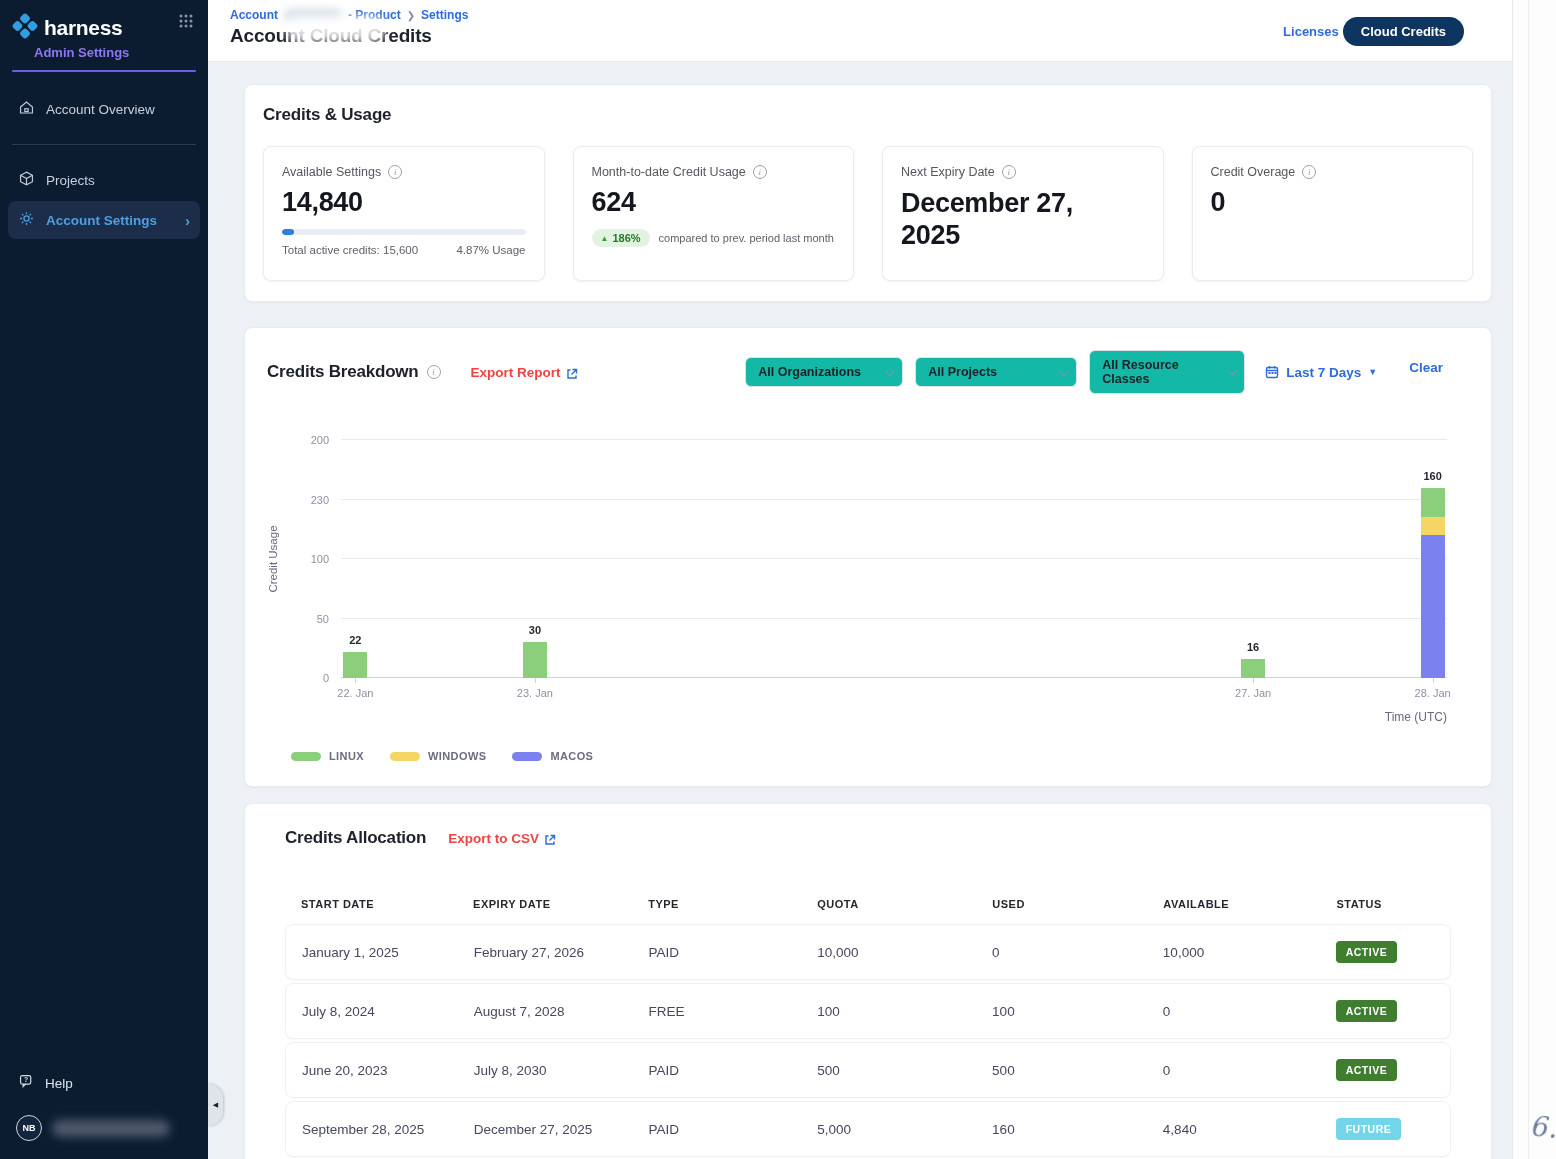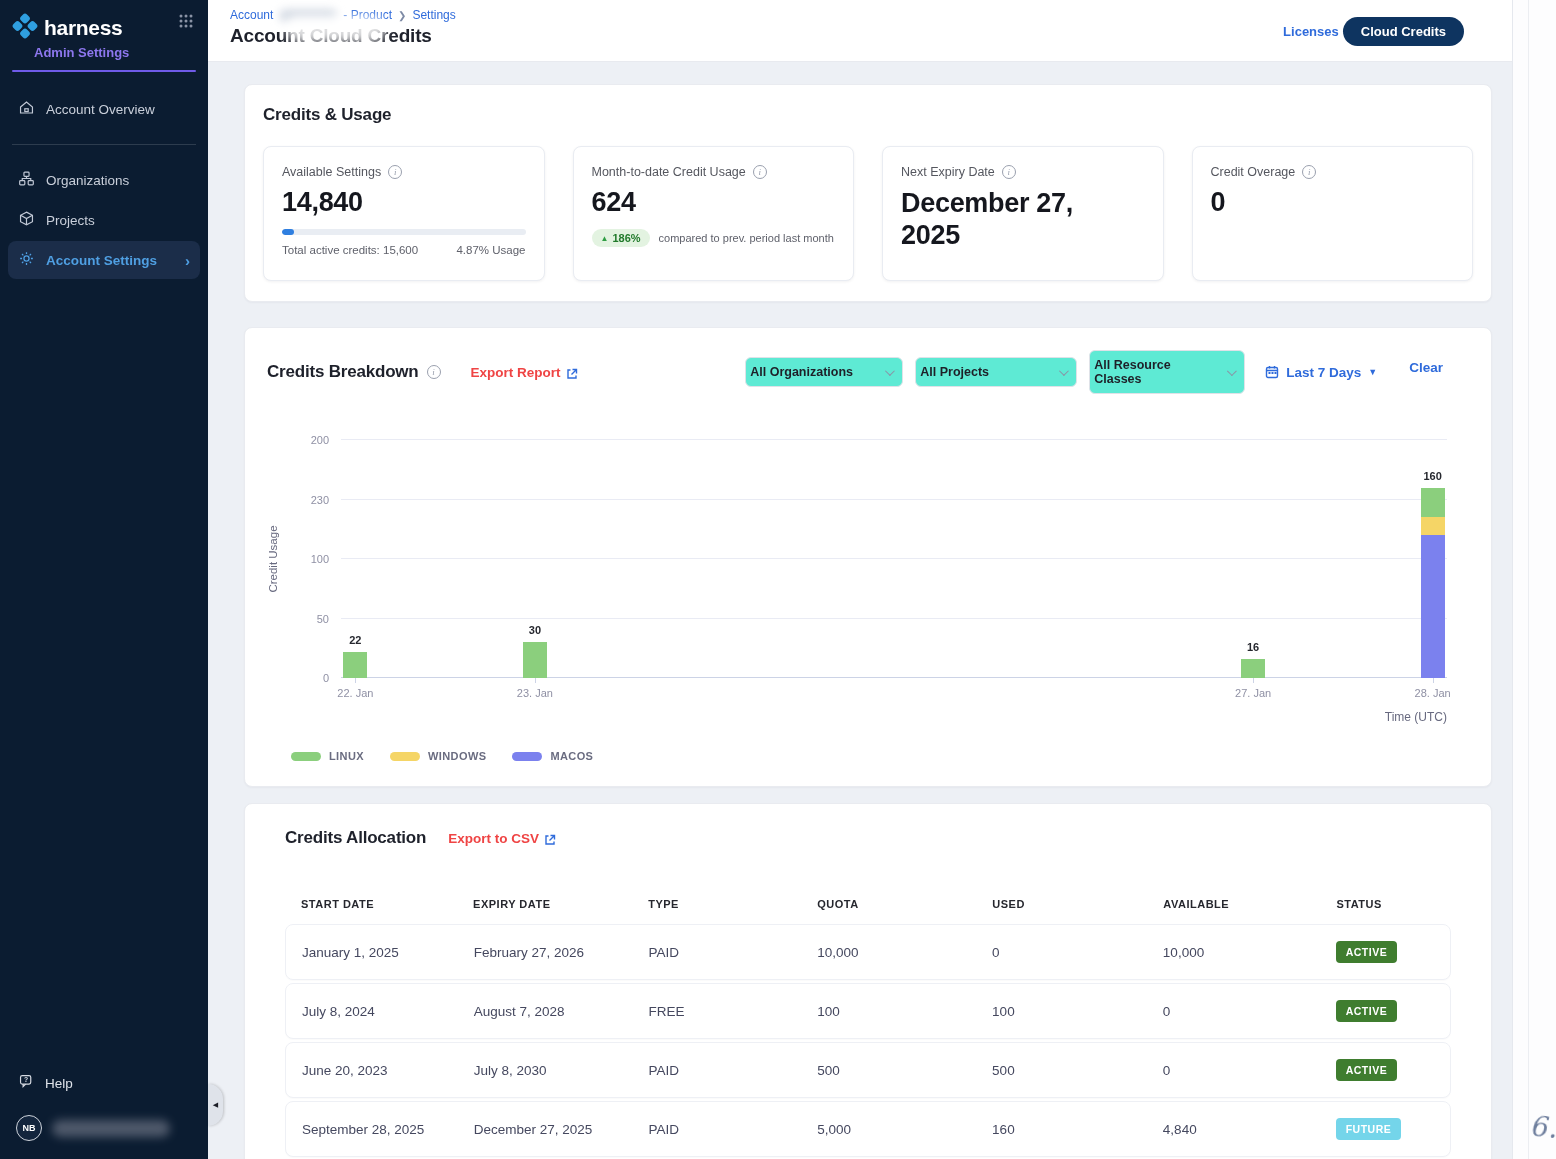--- a/index.html
+++ b/index.html
@@ -26,21 +26,21 @@
   .avatar { width:26px; height:26px; border-radius:50%; border:1.5px solid #cfd4dc; color:#fff;
     font-size:9px; font-weight:700; display:flex; align-items:center; justify-content:center; background:#13253d; }
   .name-blur { width:118px; height:17px; border-radius:9px; background:#5b6475; filter:blur(5px); opacity:.85; }
   .collapse-handle { position:fixed; left:208px; top:1084px; width:15px; height:42px; background:#dfe3ea;
     border-radius:0 21px 21px 0; box-shadow:1px 0 3px rgba(0,0,0,.2); z-index:6;
     display:flex; align-items:center; justify-content:center; color:#1c1e26; font-size:7px; cursor:pointer; }
 
   
   .content { position:absolute; left:208px; top:0; width:1304px; height:100%; }
   .topbar { background:#fff; height:62px; border-bottom:1px solid #e8eaef; position:relative; padding:8px 24px 0 22px; }
-  .breadcrumb { display:flex; align-items:center; gap:6px; font-size:12px; color:#2f6bdb; font-weight:400; }
+  .breadcrumb { display:flex; align-items:center; gap:6px; font-size:12px; color:#2f6bdb; font-weight:700; }
   .crumb { cursor:pointer; }
   .crumb-sep { color:#7d8aa5; font-size:10px; }
   .crumb-blur { display:inline-block; width:58px; height:13px; border-radius:8px; background:#d7dde6; filter:blur(4px); }
   .page-title { font-size:19px; font-weight:700; color:#1e212b; margin-top:3px; letter-spacing:-0.2px; }
   .title-smudge { position:absolute; left:78px; top:16px; width:100px; height:26px; background:rgba(255,255,255,.85); filter:blur(5px); border-radius:12px; pointer-events:none; }
   .topbar-right { position:absolute; right:48px; top:17px; display:flex; align-items:center; gap:4px; }
   .licenses-link { color:#2f6bdb; font-size:13px; font-weight:600; cursor:pointer; }
   .cc-pill { background:#0e3460; color:#fff; font-size:13px; font-weight:600; border:none;
     border-radius:999px; padding:7px 18px; cursor:pointer; }
 
@@ -68,22 +68,22 @@
   .delta-badge .tri { font-size:8px; color:#2f9e44; }
   .delta-note { font-size:11px; color:#5f616b; }
 
   
   .breakdown-card { margin-bottom:16px; padding:22px 0 24px 0; }
   .bd-header { display:flex; align-items:center; padding:0 22px; }
   .bd-title-grp { display:flex; align-items:center; gap:8px; }
   .link-btn { color:#ef4444; font-size:13.5px; font-weight:700; display:inline-flex; align-items:flex-end; gap:5px; cursor:pointer; }
   .bd-title-grp .link-btn { margin-left:22px; }
   .bd-filters { margin-left:auto; display:flex; align-items:center; gap:12px; }
-  .select-box { display:flex; align-items:center; justify-content:space-between; gap:10px; background:#5eead4;
-    border:1px solid #dfe2e8; border-radius:6px; padding:7px 10px 7px 4px; font-size:12.5px; font-weight:600;
+  .select-box { display:flex; align-items:center; justify-content:space-between; gap:10px; background:#14b8a6;
+    border:1px solid #dfe2e8; border-radius:6px; padding:7px 10px 7px 12px; font-size:12.5px; font-weight:600;
     color:#1e2028; cursor:pointer; }
   .select-box .chevron { width:7px; height:7px; border-right:1.5px solid #8a93a5; border-bottom:1.5px solid #8a93a5;
     transform:rotate(45deg) translateY(-2px); }
   .w-org{width:158px;} .w-proj{width:162px;} .w-res{width:156px;}
   .date-btn { display:inline-flex; align-items:center; gap:7px; color:#2f6bdb; font-size:13.5px; font-weight:700;
     cursor:pointer; margin-left:8px; }
   .date-btn .caret { font-size:9px; }
   .clear-btn { color:#2f6bdb; font-size:13.5px; font-weight:700; margin:0 26px 10px 20px; cursor:pointer; }
 
   .chart-wrap { position:relative; margin:46px 44px 0 96px; height:238px; }
@@ -166,31 +166,20 @@
     <div class="nav-item">
       <span>
         <svg width="17" height="17" viewBox="0 0 20 20" fill="none" stroke="#c2c9d6" stroke-width="1.4">
           <path d="M3 9.5 L10 3.5 L17 9.5 V16.5 H3 Z"></path>
             <rect x="8" y="11.5" width="4" height="3.2"></rect>
         </svg>
       </span>
       <span>Account Overview</span>
     </div>
     <div class="nav-divider"></div>
-    <div class="nav-item">
-      <span>
-        <svg width="17" height="17" viewBox="0 0 20 20" fill="none" stroke="#c2c9d6" stroke-width="1.4">
-          <rect x="7" y="2.5" width="6" height="5" rx="1"></rect>
-          <rect x="2" y="12.5" width="6" height="5" rx="1"></rect>
-          <rect x="12" y="12.5" width="6" height="5" rx="1"></rect>
-          <path d="M10 7.5 V10 M5 12.5 V10 H15 V12.5"></path>
-        </svg>
-      </span>
-      <span>Organizations</span>
-    </div>
     <div class="nav-item">
       <span>
         <svg width="17" height="17" viewBox="0 0 20 20" fill="none" stroke="#c2c9d6" stroke-width="1.4">
           <path d="M10 2.5 L17 6.2 V13.8 L10 17.5 L3 13.8 V6.2 Z"></path>
           <path d="M3 6.2 L10 10 L17 6.2 M10 10 V17.5"></path>
         </svg>
       </span>
       <span>Projects</span>
     </div>
     <div class="nav-item selected">

